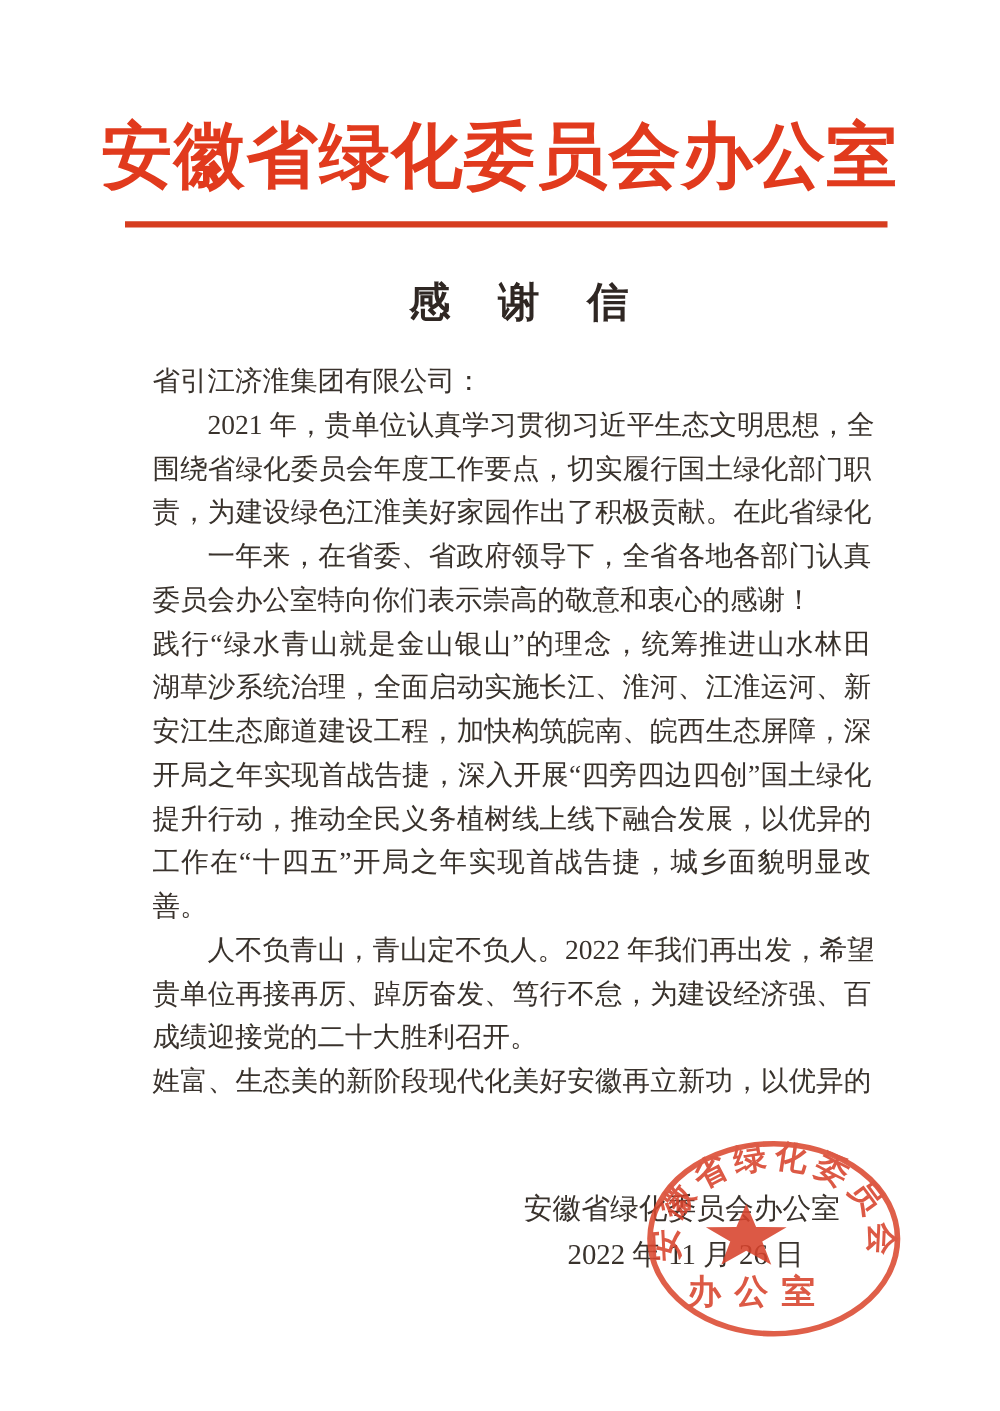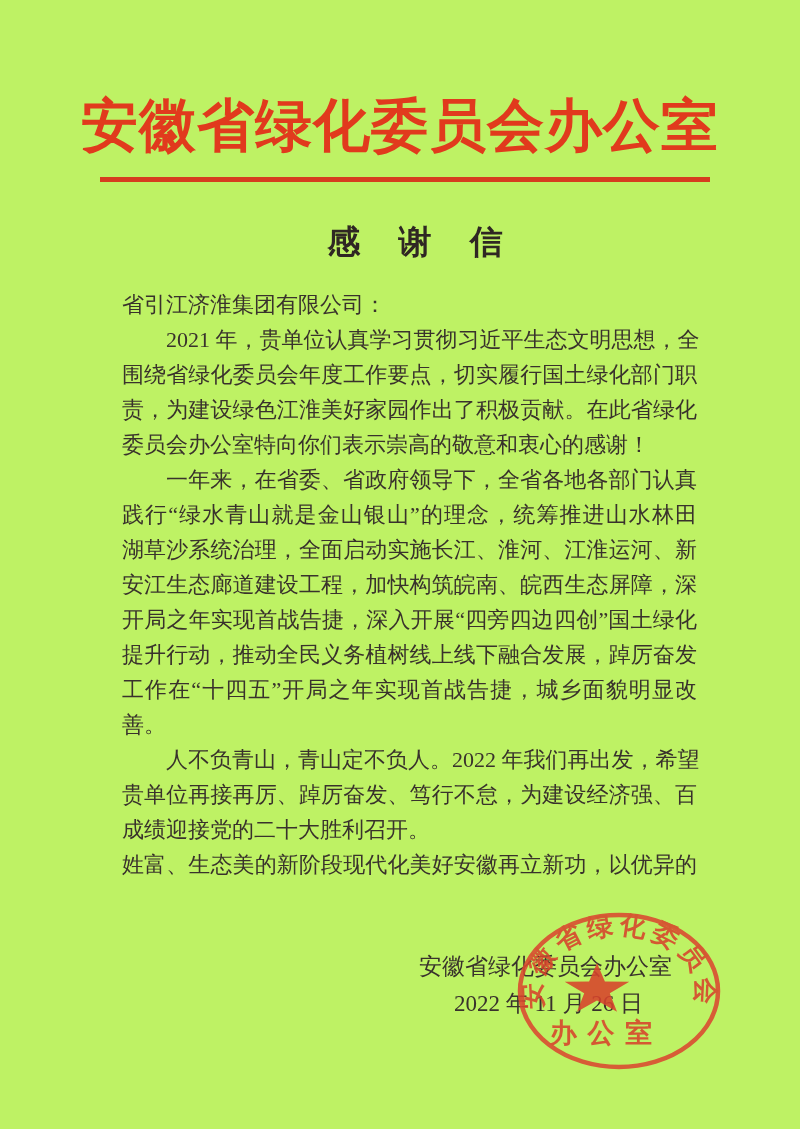--- a/index.html
+++ b/index.html
@@ -1,20 +1,20 @@
 <!DOCTYPE html>
 <html><head>
 <meta charset="utf-8">
 <style>
   html,body{margin:0;padding:0;background:#e9e9e9;}
   .page{
     position:relative;
     width:800px;height:1129px;
     margin:0 auto;
-    background:#bef264;
+    background:#ffffff;
     overflow:hidden;
     font-family:"Liberation Serif","DejaVu Serif",serif;
   }
   .letterhead{
     position:absolute;top:86px;left:0;width:800px;
     text-align:center;
     font-size:57px;font-weight:900;
     color:#e13a1d;
     letter-spacing:1px;
     line-height:80px;
@@ -72,27 +72,27 @@
 
   <div class="red-rule"></div>
 
   <div class="doc-title">感 谢 信</div>
 
   <div class="body-block">
     <div class="bodyline noFill">省引江济淮集团有限公司：</div>
     <div class="bodyline ind">2021 年，贵单位认真学习贯彻习近平生态文明思想，全</div>
     <div class="bodyline">围绕省绿化委员会年度工作要点，切实履行国土绿化部门职</div>
     <div class="bodyline">责，为建设绿色江淮美好家园作出了积极贡献。在此省绿化</div>
+    <div class="bodyline ind">一年来，在省委、省政府领导下，全省各地各部门认真</div>
     <div class="bodyline noFill">委员会办公室特向你们表示崇高的敬意和衷心的感谢！</div>
-    <div class="bodyline ind">一年来，在省委、省政府领导下，全省各地各部门认真</div>
     <div class="bodyline">践行“绿水青山就是金山银山”的理念，统筹推进山水林田</div>
     <div class="bodyline">湖草沙系统治理，全面启动实施长江、淮河、江淮运河、新</div>
     <div class="bodyline">安江生态廊道建设工程，加快构筑皖南、皖西生态屏障，深</div>
     <div class="bodyline">开局之年实现首战告捷，深入开展“四旁四边四创”国土绿化</div>
-    <div class="bodyline">提升行动，推动全民义务植树线上线下融合发展，踔厉奋发</div>
+    <div class="bodyline">提升行动，推动全民义务植树线上线下融合发展，以优异的</div>
     <div class="bodyline">工作在“十四五”开局之年实现首战告捷，城乡面貌明显改</div>
     <div class="bodyline noFill">善。</div>
     <div class="bodyline ind">人不负青山，青山定不负人。2022 年我们再出发，希望</div>
     <div class="bodyline">贵单位再接再厉、踔厉奋发、笃行不怠，为建设经济强、百</div>
     <div class="bodyline noFill">成绩迎接党的二十大胜利召开。</div>
     <div class="bodyline">姓富、生态美的新阶段现代化美好安徽再立新功，以优异的</div>
   </div>
 
   <div class="signature">安徽省绿化委员会办公室</div>
   <div class="sig-date">2022 年 11 月 26 日</div>

